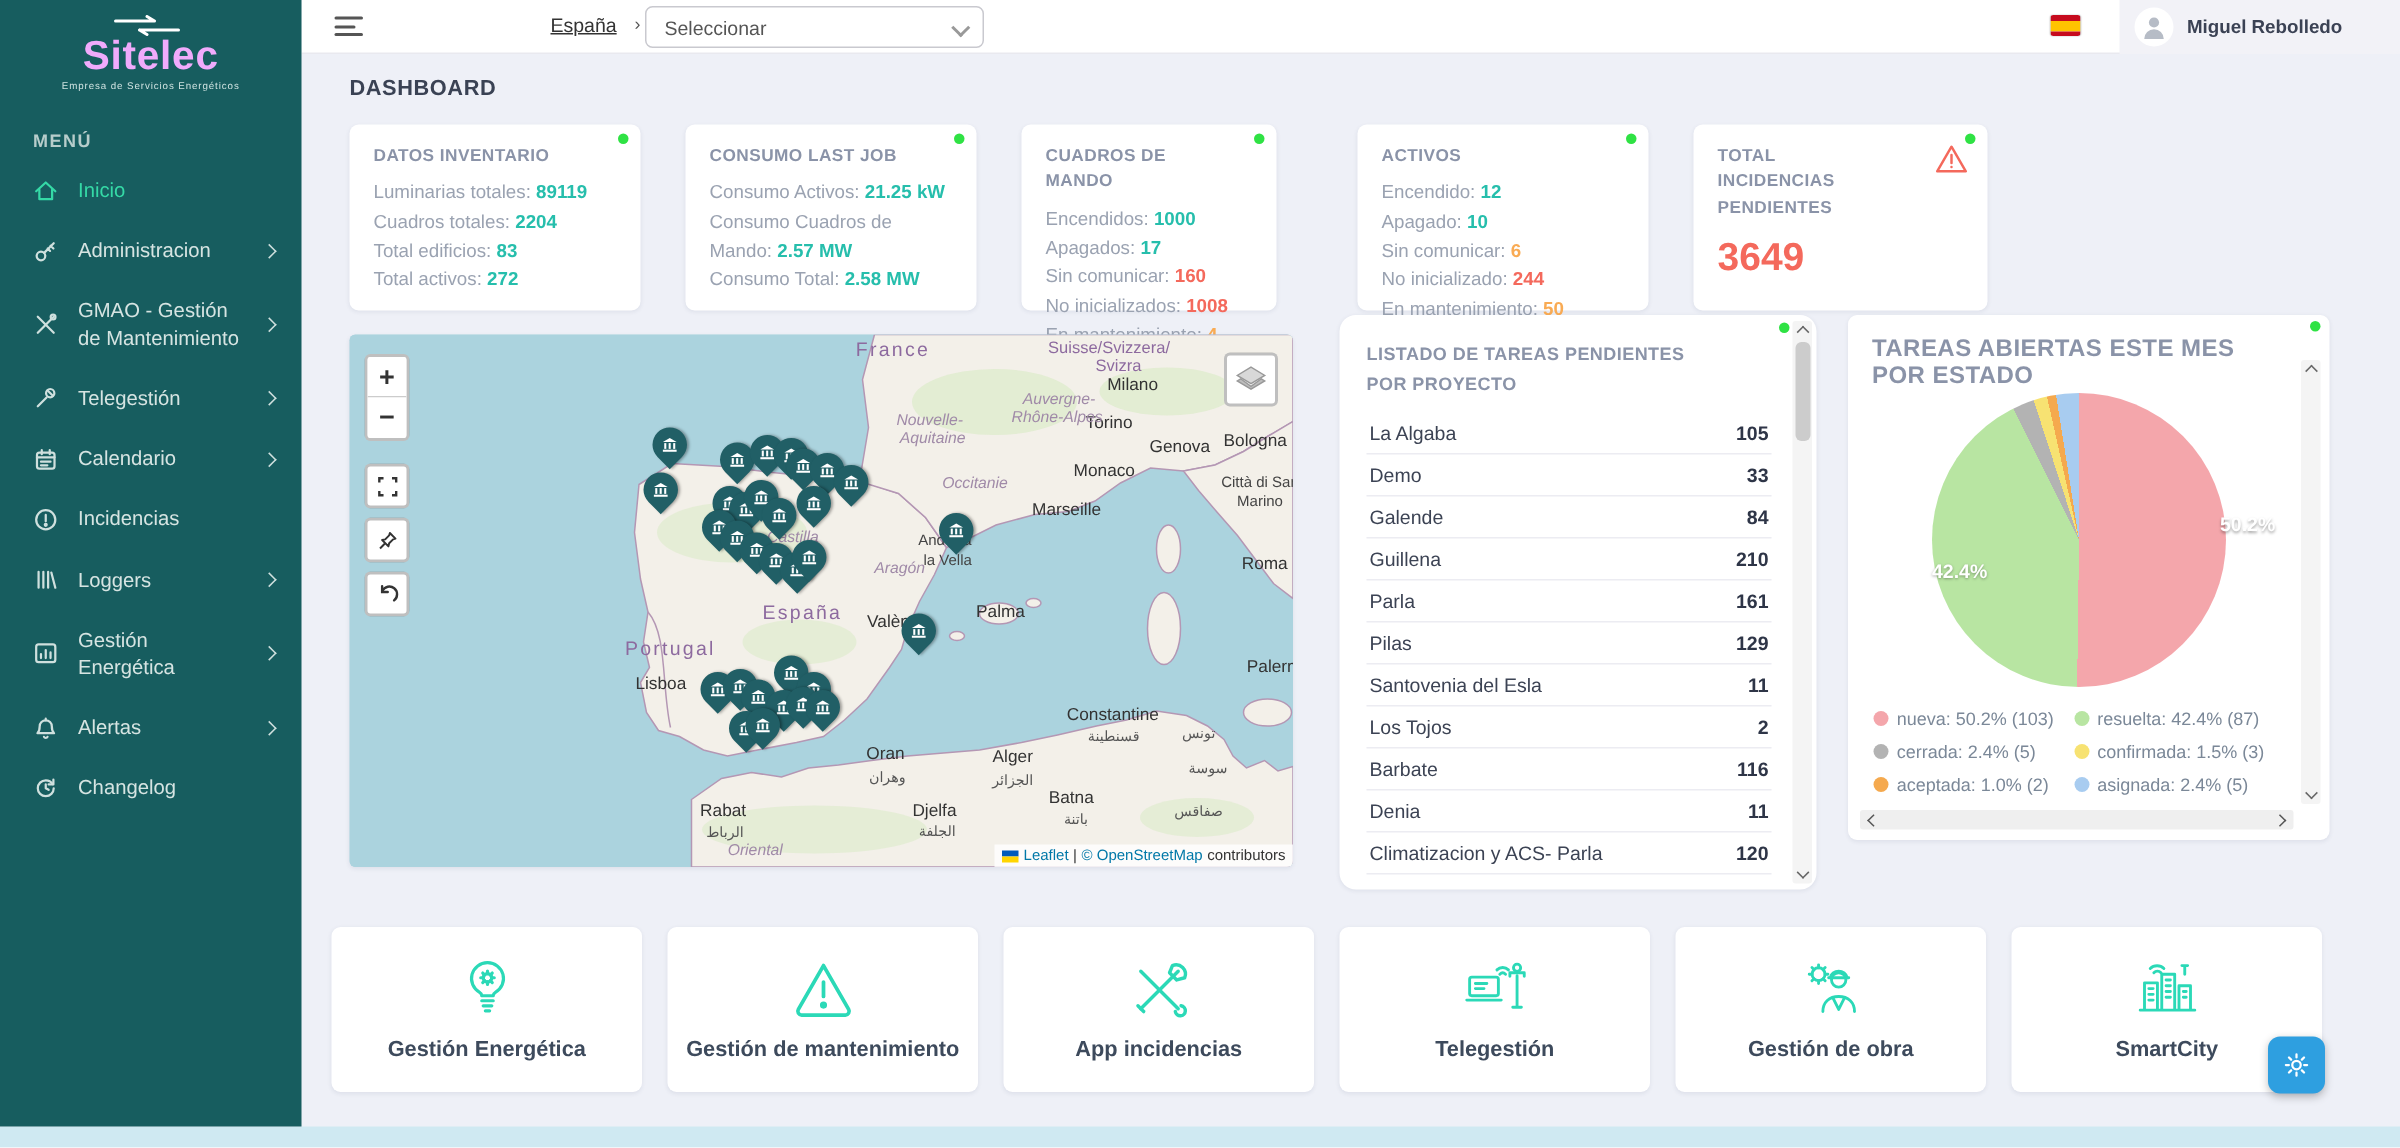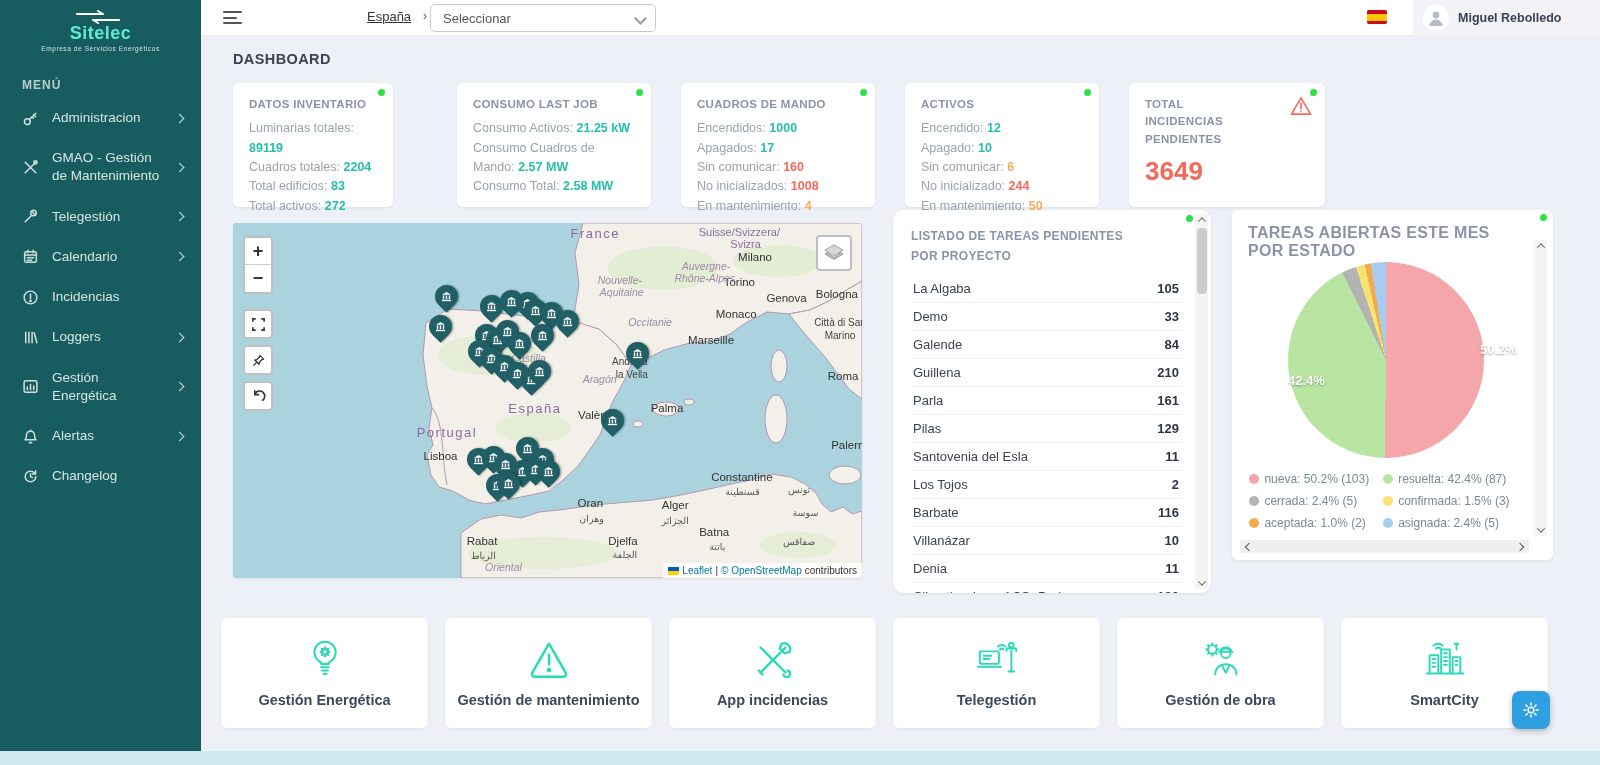--- a/index.html
+++ b/index.html
@@ -3,21 +3,21 @@
 <meta charset="utf-8">
 <style>
   * { margin:0; padding:0; box-sizing:border-box; }
   html,body { width:1600px; height:765px; font-family:"Liberation Sans",sans-serif; }
   #page { position:relative; width:1600px; height:765px; background:#eef0f7; overflow:hidden; }
 
   
   #sidebar { position:absolute; left:0; top:0; width:201px; height:751px; background:#175d5f; z-index:5; }
   .logo-wrap { padding:10px 0 0 0; text-align:center; }
   .logo-mark { display:block; margin:0 auto; }
-  .logo-name { color:#5eead4; font-size:18px; font-weight:bold; letter-spacing:.5px; line-height:1; }
+  .logo-name { color:#f0abfc; font-size:27px; font-weight:bold; letter-spacing:.5px; line-height:1; }
   .logo-tag { color:#cfe3e1; font-size:6.5px; letter-spacing:.6px; margin-top:3px; }
   .menu-label { color:#b7cdcb; font-size:12px; font-weight:bold; letter-spacing:1px; padding:26px 0 6px 22px; }
   .mi { display:flex; align-items:center; gap:13px; padding:11px 14px 11px 22px; color:#d6e4e2; font-size:13.5px; cursor:pointer; position:relative; }
   .mi .ic { width:17px; height:17px; flex:0 0 17px; color:#cfe0de; }
   .mi .lbl { flex:1; line-height:1.35; max-width:118px; }
   .mi.active, .mi.active .ic { color:#35d9a6; }
   .chev { width:7px; height:7px; border-top:1.6px solid #cfe0de; border-right:1.6px solid #cfe0de; transform:rotate(45deg); margin-right:4px; }
 
   
   #topbar { position:absolute; left:201px; top:0; width:1399px; height:36px; background:#fff; border-bottom:1px solid #e9e9ef; z-index:4; }
@@ -109,20 +109,27 @@
   <aside id="sidebar">
     <div class="logo-wrap">
       <svg class="logo-mark" width="56" height="14" viewBox="0 0 56 14">
           <path d="M4 4h26M30 4l-5-3M20 10h26M20 10l5 3" stroke="#fff" stroke-width="2" fill="none" stroke-linecap="round"></path>
         </svg>
       <div class="logo-name">Sitelec</div>
       <div class="logo-tag">Empresa de Servicios Energéticos</div>
     </div>
     <div class="menu-label">MENÚ</div>
 
+    <div class="mi active">
+      <svg class="ic" viewBox="0 0 16 16" fill="none" stroke="currentColor" stroke-width="1.4" stroke-linecap="round" stroke-linejoin="round">
+          <path d="M2 8 8 2.5 14 8"></path>
+          <path d="M4 7v6h8V7"></path>
+        </svg>
+      <span class="lbl">Inicio</span>
+    </div>
     <div class="mi">
       <svg class="ic" viewBox="0 0 16 16" fill="none" stroke="currentColor" stroke-width="1.4" stroke-linecap="round">
           <circle cx="5" cy="11" r="2.7"></circle>
           <path d="M7 9l6-6M11 4.5l1.8 1.8M9.2 6.3l1.5 1.5"></path>
         </svg>
       <span class="lbl">Administracion</span>
       <span class="chev"></span>
     </div>
     <div class="mi">
       <svg class="ic" viewBox="0 0 16 16" fill="none" stroke="currentColor" stroke-width="1.4" stroke-linecap="round">
@@ -214,38 +221,38 @@
             <circle cx="11" cy="8" r="3.4" fill="#b6bcc6"></circle>
             <path d="M4.5 19a6.5 6.5 0 0 1 13 0z" fill="#b6bcc6"></path>
           </svg>
       </span>
       <span class="user-name">Miguel Rebolledo</span>
     </div>
   </header>
 
   <div class="page-title">DASHBOARD</div>
 
-  <div class="card" style="left:233px;top:83px;width:160px;height:124px;">
+  <div class="card" style="left:233px;top:83px;width:194px;height:124px;">
     <span class="gdot"></span>
     <div class="sc-title">DATOS INVENTARIO</div>
     <div class="sc-line"><span>Luminarias totales: </span><b style="color:#26beac">89119</b></div>
     <div class="sc-line"><span>Cuadros totales: </span><b style="color:#26beac">2204</b></div>
     <div class="sc-line"><span>Total edificios: </span><b style="color:#26beac">83</b></div>
     <div class="sc-line"><span>Total activos: </span><b style="color:#26beac">272</b></div>
   </div>
 
   <div class="card" style="left:457px;top:83px;width:194px;height:124px;">
     <span class="gdot"></span>
     <div class="sc-title">CONSUMO LAST JOB</div>
     <div class="sc-line"><span>Consumo Activos: </span><b style="color:#26beac">21.25 kW</b></div>
     <div class="sc-line"><span>Consumo Cuadros de Mando: </span><b style="color:#26beac">2.57 MW</b></div>
     <div class="sc-line"><span>Consumo Total: </span><b style="color:#26beac">2.58 MW</b></div>
   </div>
 
-  <div class="card" style="left:681px;top:83px;width:194px;height:124px;">
+  <div class="card" style="left:681px;top:83px;width:170px;height:124px;">
     <span class="gdot"></span>
     <div class="sc-title">CUADROS DE MANDO</div>
     <div class="sc-line"><span>Encendidos: </span><b style="color:#26beac">1000</b></div>
     <div class="sc-line"><span>Apagados: </span><b style="color:#26beac">17</b></div>
     <div class="sc-line"><span>Sin comunicar: </span><b style="color:#f4695c">160</b></div>
     <div class="sc-line"><span>No inicializados: </span><b style="color:#f4695c">1008</b></div>
     <div class="sc-line"><span>En mantenimiento: </span><b style="color:#f9ab54">4</b></div>
   </div>
 
   <div class="card" style="left:905px;top:83px;width:194px;height:124px;">
@@ -752,24 +759,20 @@
       </div>
     <div class="trow">
         <span class="tname">Los Tojos</span>
         <span class="tcount">2</span>
       </div>
     <div class="trow">
         <span class="tname">Barbate</span>
         <span class="tcount">116</span>
       </div>
     <div class="trow">
-        <span class="tname">Villanázar</span>
-        <span class="tcount">10</span>
-      </div>
-    <div class="trow">
         <span class="tname">Denia</span>
         <span class="tcount">11</span>
       </div>
     <div class="trow">
         <span class="tname">Climatizacion y ACS- Parla</span>
         <span class="tcount">120</span>
       </div>
 
     <div class="vscroll">
       <div class="sb-ar sb-up">

